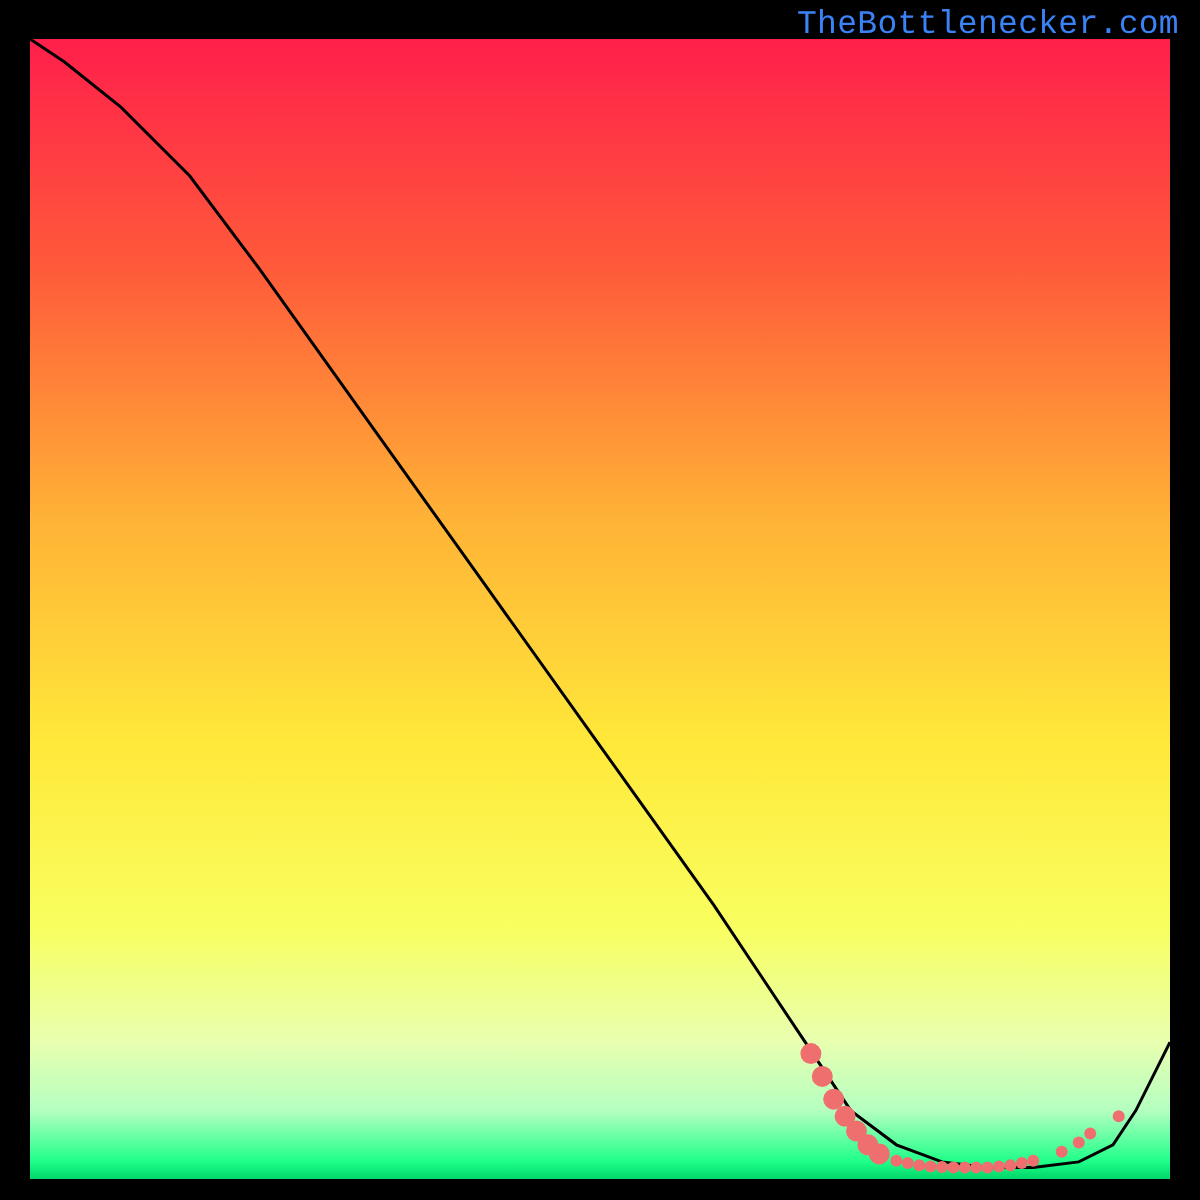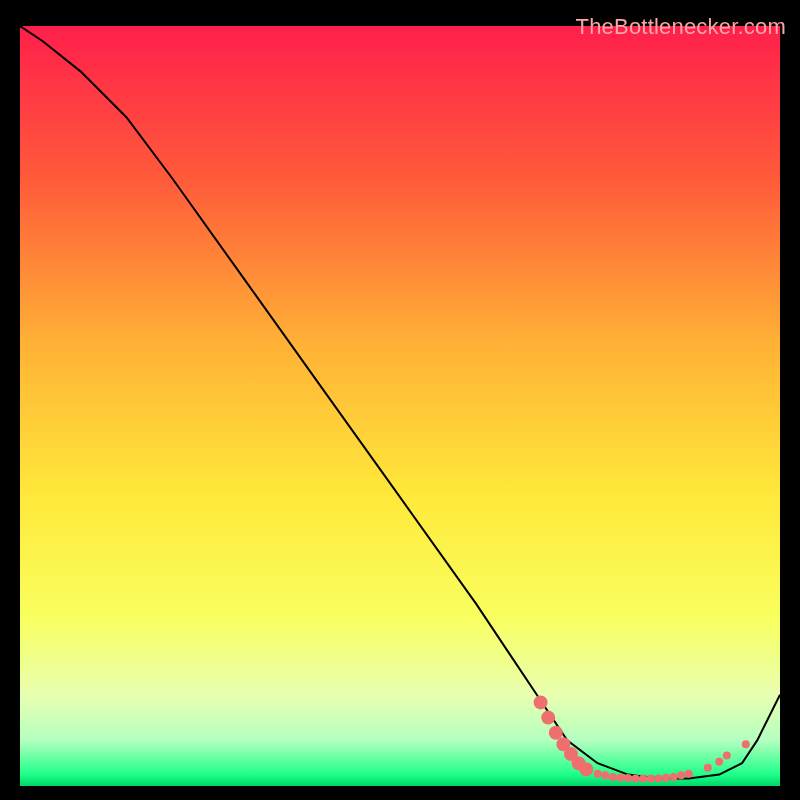--- a/index.html
+++ b/index.html
@@ -6,27 +6,28 @@
   body {
     width: 800px;
     height: 800px;
     background: #000;
     position: relative;
     font-family: Arial, Helvetica, sans-serif;
     overflow: hidden;
   }
   .attribution {
     position: absolute;
-    top: 14px;
+    top: 4px;
     right: 14px;
-    color: #fca5a5;
+    color: #3b82f6;
     font-size: 22px;
     font-weight: 400;
     letter-spacing: 0.2px;
     z-index: 10;
+    font-family: Liberation Mono, monospace;
   }
   .plot {
     position: absolute;
     left: 20px;
     top: 26px;
     width: 760px;
     height: 760px;
   }
   .plot svg {
     display: block;

